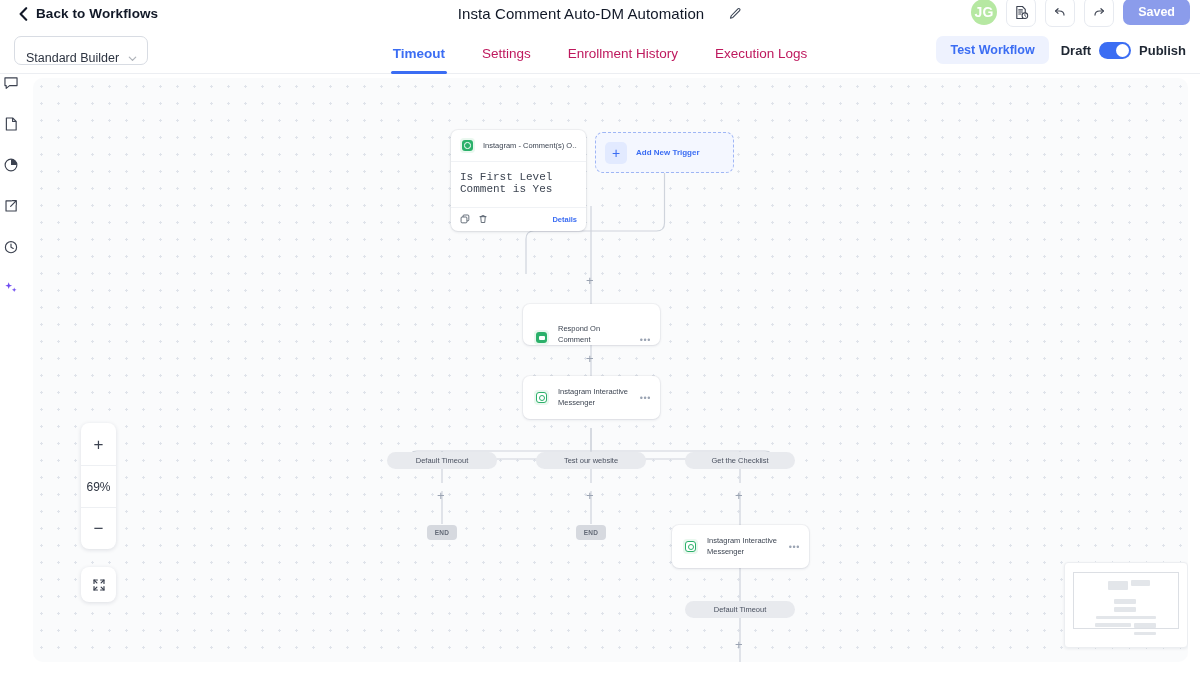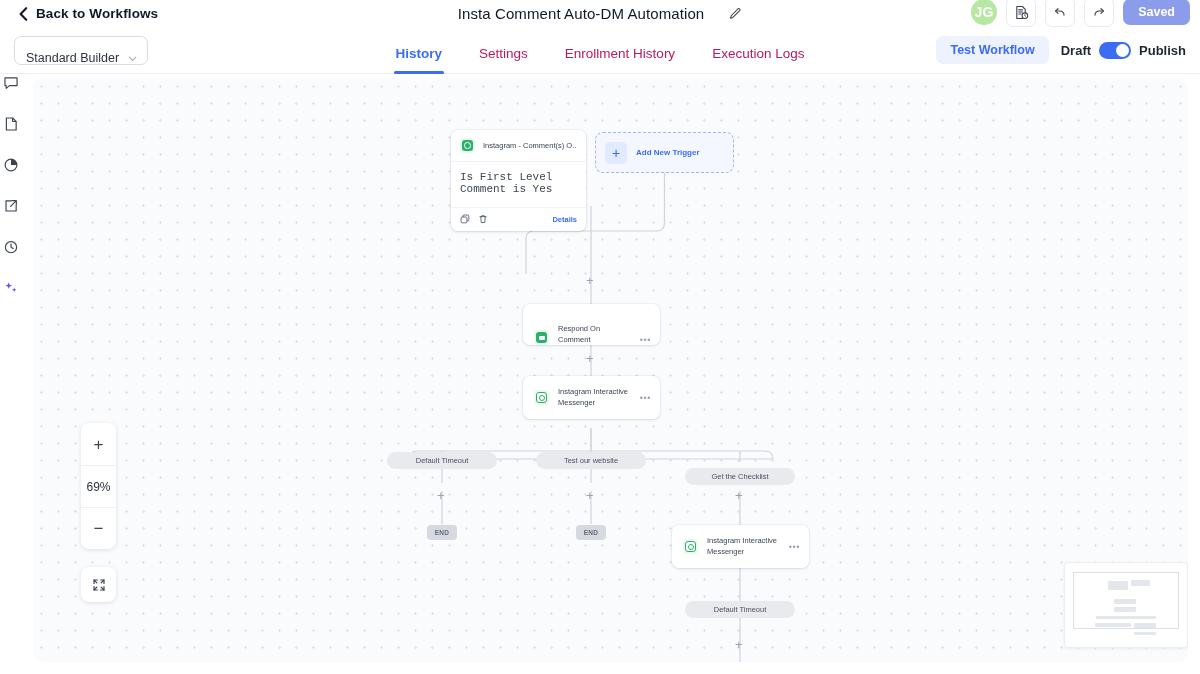--- a/index.html
+++ b/index.html
@@ -328,21 +328,21 @@
 
 <div class="navbar">
   <div class="builder-select">
     <span>Standard Builder</span>
     <svg class="chev-down" viewBox="0 0 12 12">
       <path d="M2.5 4.5 6 8 9.5 4.5" fill="none" stroke="#4b5563" stroke-width="1.3" stroke-linecap="round" stroke-linejoin="round"></path>
     </svg>
   </div>
 
   <div class="tabs">
-    <div class="tab active">History</div>
+    <div class="tab active">Timeout</div>
     <div class="tab">Settings</div>
     <div class="tab">Enrollment History</div>
     <div class="tab">Execution Logs</div>
   </div>
 
   <div class="nav-right">
     <button class="test-btn">Test Workflow</button>
     <div class="publish-group">
       <span class="pub-label">Draft</span>
       <div class="toggle">
@@ -463,21 +463,21 @@
     <div class="node action-node" style="left:490px; top:298px; width:137px; height:43px;">
       <div class="an-icon igm">
           <div class="sq"></div>
         </div>
       <div class="an-label">Instagram Interactive Messenger</div>
       <div class="an-dots">•••</div>
     </div>
 
     <div class="node pill" style="left:354px; top:374px; width:110px;">Default Timeout</div>
     <div class="node pill" style="left:503px; top:374px; width:110px;">Test our website</div>
-    <div class="node pill" style="left:652px; top:374px; width:110px;margin-top:16px;">Get the Checklist</div>
+    <div class="node pill" style="left:652px; top:374px; width:110px;">Get the Checklist</div>
 
     <div class="plus-mark" style="left:404px; top:411px;">+</div>
     <div class="plus-mark" style="left:553px; top:411px;">+</div>
     <div class="plus-mark" style="left:702px; top:411px;">+</div>
 
     <div class="node end-pill" style="left:394px; top:447px;">END</div>
     <div class="node end-pill" style="left:543px; top:447px;">END</div>
 
     <div class="node action-node" style="left:639px; top:447px; width:137px; height:43px;">
       <div class="an-icon igm">

